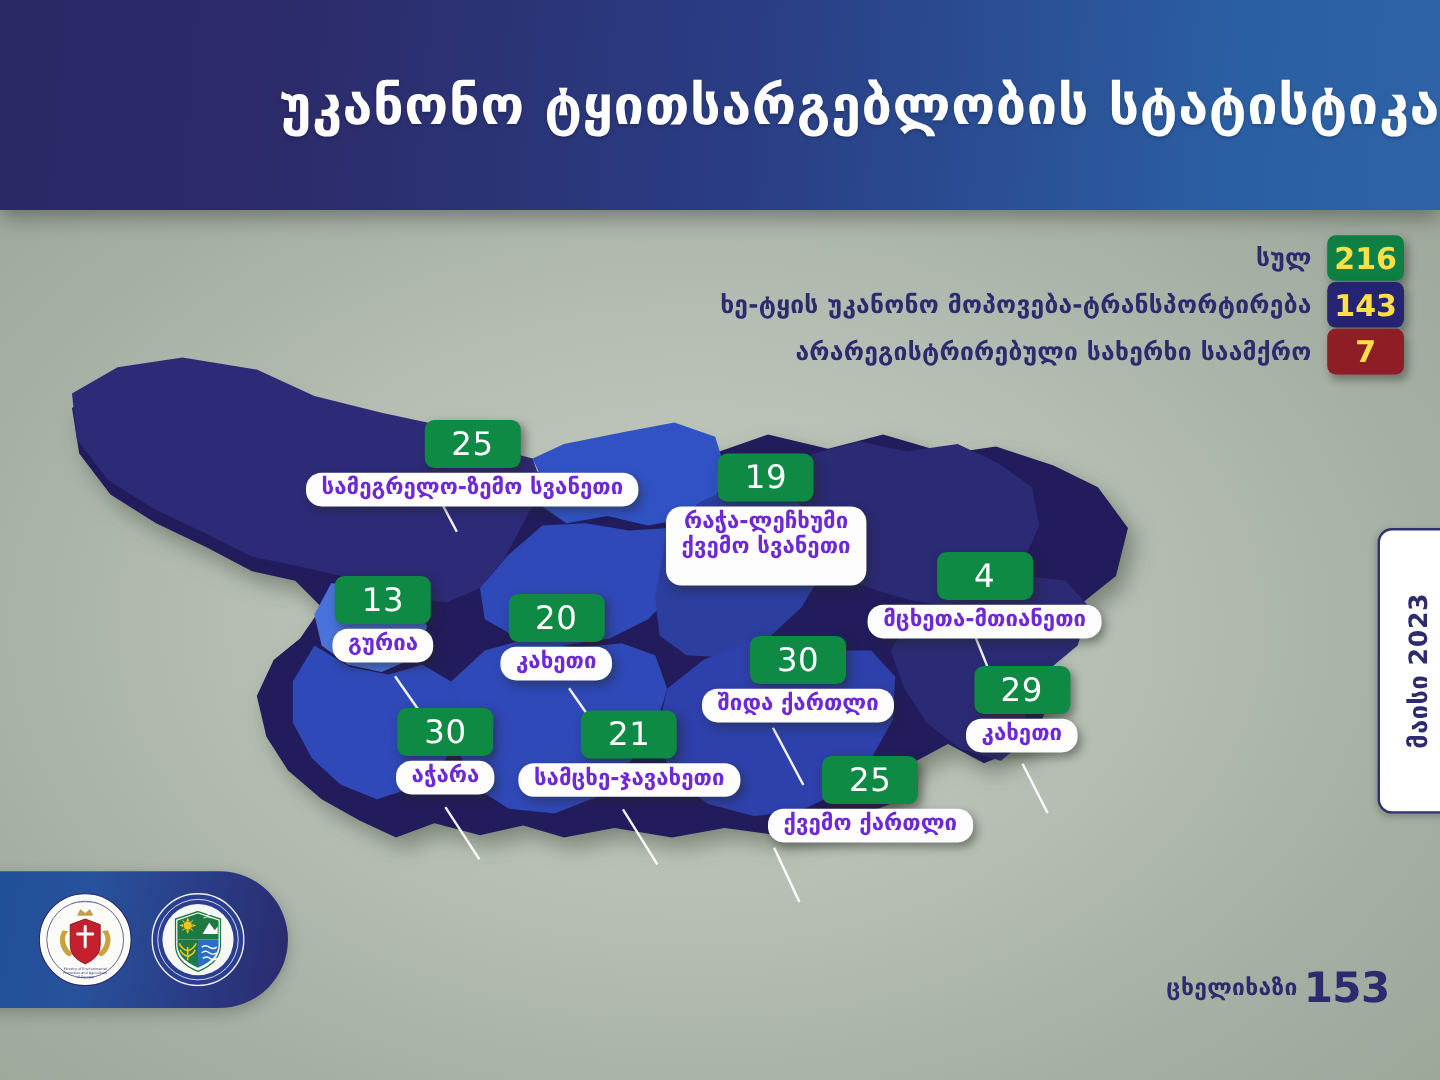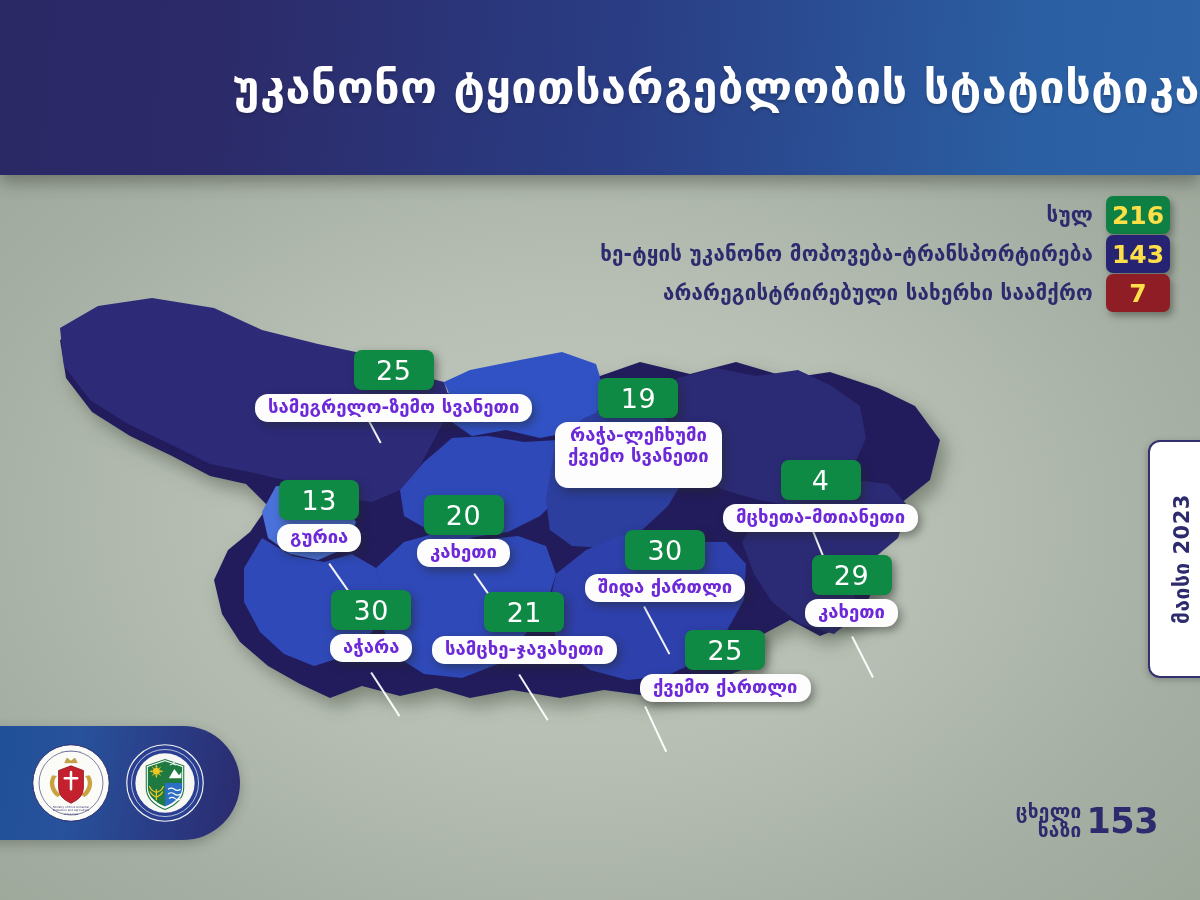--- a/index.html
+++ b/index.html
@@ -85,21 +85,21 @@
     color:#2d2a6e;font-size:21px;font-weight:700;white-space:nowrap;
     transform:rotate(-90deg);letter-spacing:.5px;
   }
 
   
   #hotline{
     position:absolute;right:42px;bottom:60px;z-index:30;
     display:flex;align-items:center;gap:5px;color:#2d2a6e;
   }
   #hotline-words{
-    display:flex;flex-direction:column;align-items:flex-end;
+    display:flex;flex-direction:row;align-items:flex-end;
     font-size:19px;font-weight:700;line-height:1.0;letter-spacing:.3px;
   }
   #hotline-number{font-size:35px;font-weight:700;line-height:.92;letter-spacing:-.5px;}
 
   
   #emblem-bar{
     position:absolute;left:-40px;bottom:60px;width:280px;height:114px;
     background:linear-gradient(100deg,#1b4f95 0%,#28529c 40%,#2a3a83 75%,#2b2a6d 100%);
     border-radius:0 60px 60px 0;z-index:30;
     display:flex;align-items:center;justify-content:flex-end;gap:16px;

